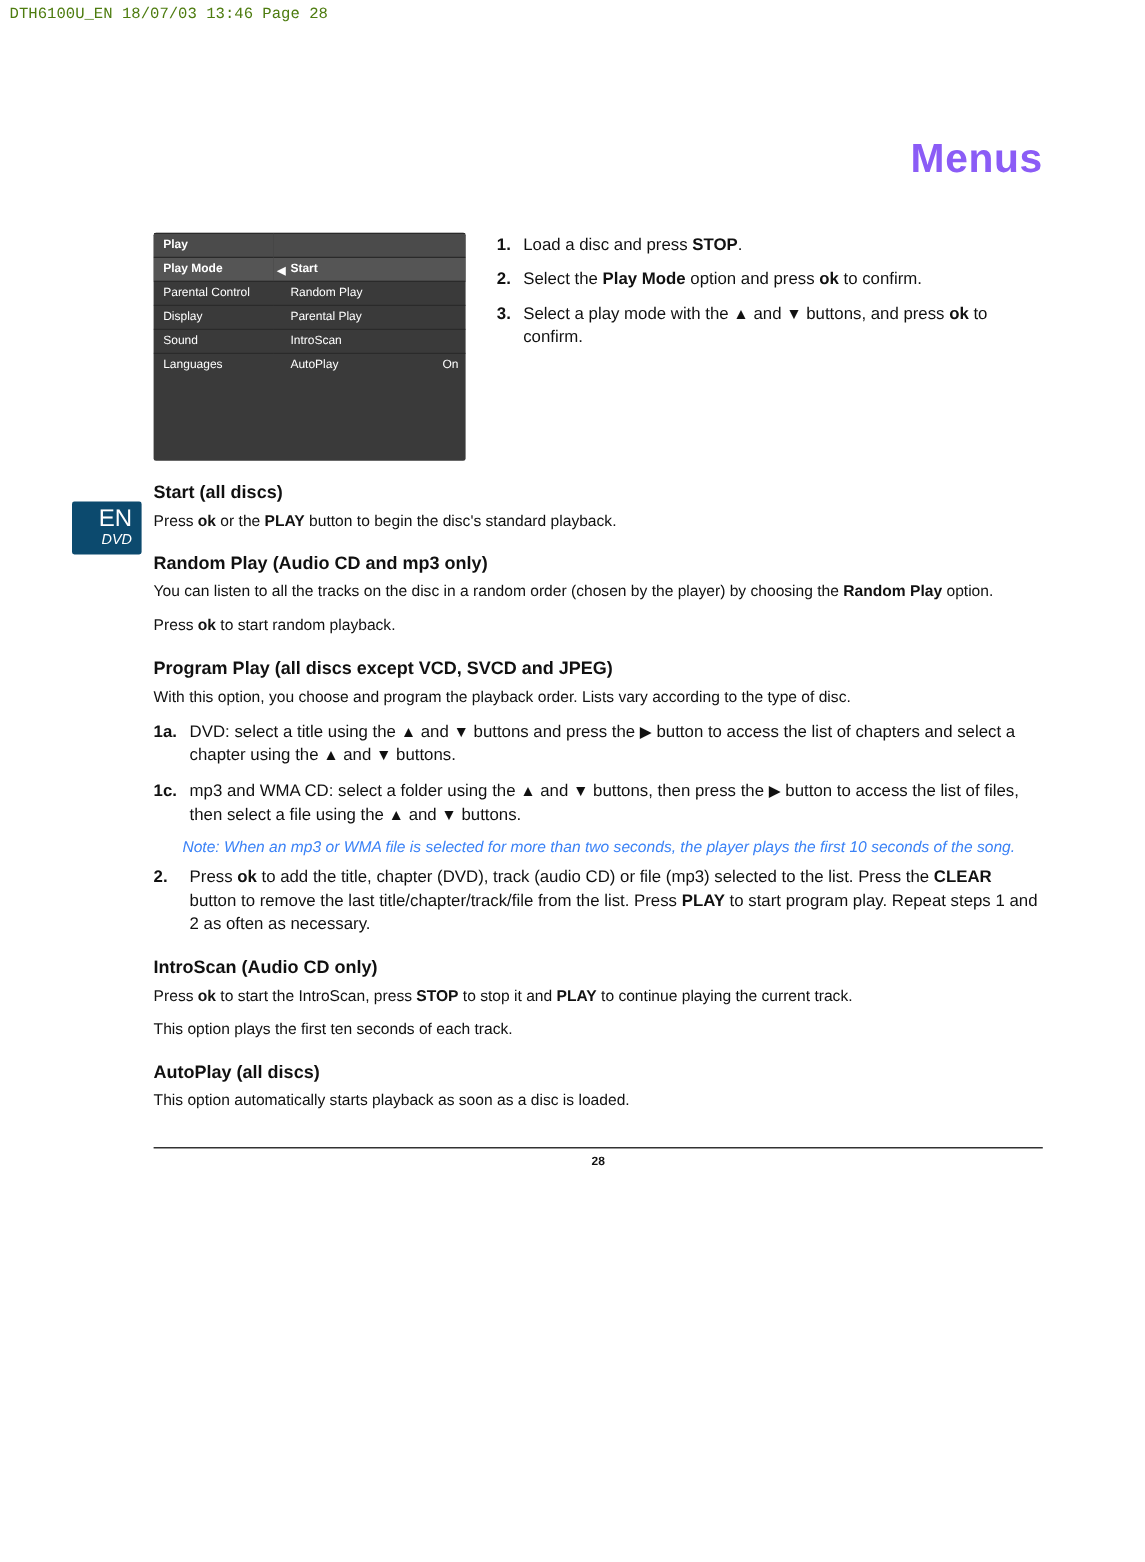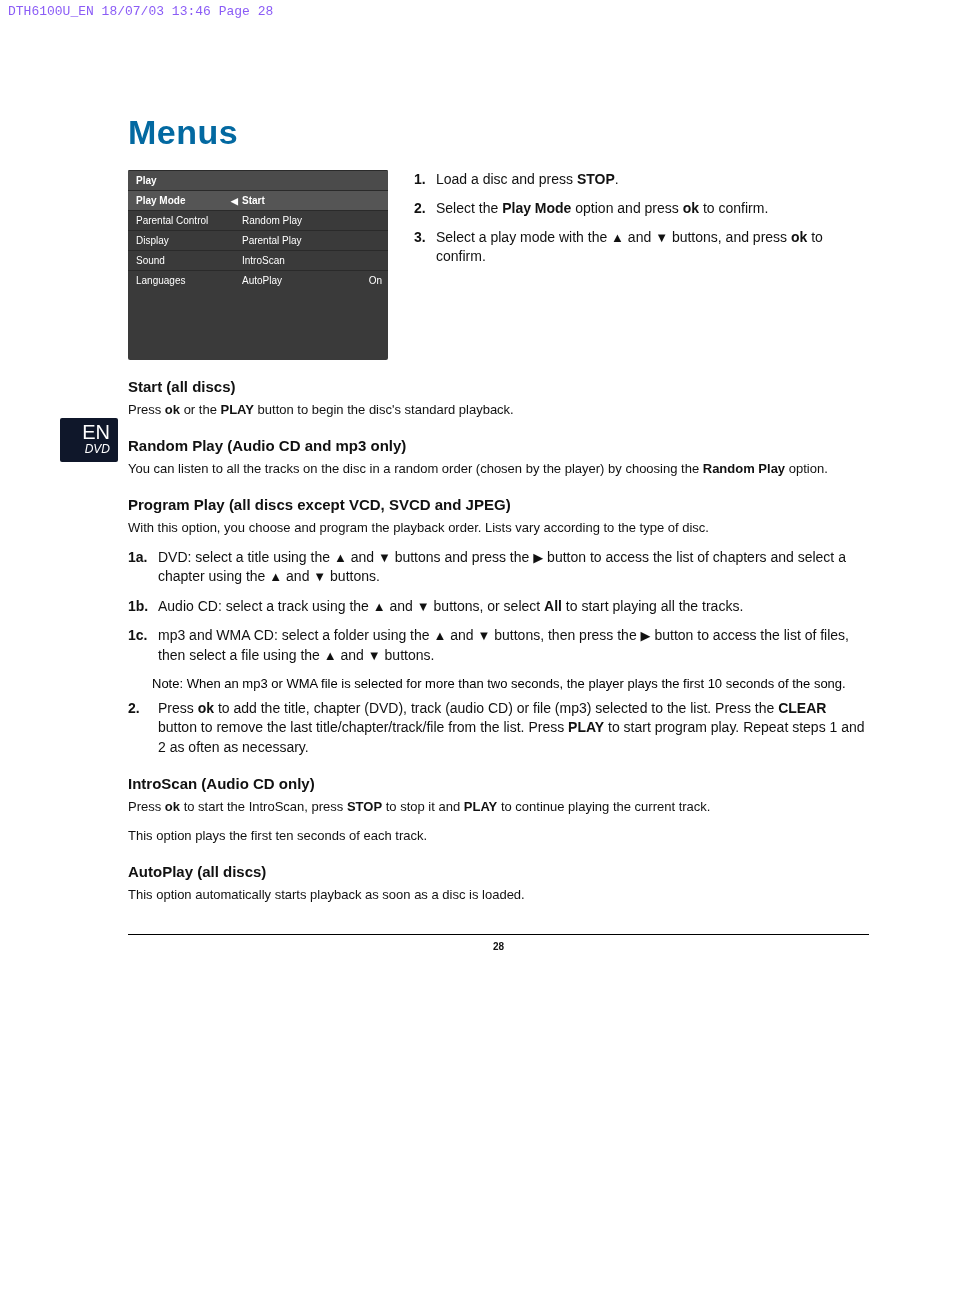--- a/index.html
+++ b/index.html
@@ -7,32 +7,33 @@
     padding: 0;
     background: #fff;
     font-family: Arial, Helvetica, sans-serif;
     color: #111;
     width: 954px;
   }
   .header-meta {
     font-family: "Courier New", monospace;
     font-size: 13px;
     padding: 4px 8px;
-    color: #8b5cf6;
+    color: #4d7c0f;
   }
   .page {
     padding: 90px 85px 40px 128px;
     position: relative;
   }
   h1.title {
     font-size: 34px;
-    color: #0369a1;
+    color: #8b5cf6;
     font-weight: 700;
-    margin: 0 0 18px 0;
+    margin: 0 0 42px 0;
     letter-spacing: 0.5px;
+    text-align: right;
   }
   h2.sub {
     font-size: 21px;
     font-weight: 700;
     margin: 0 0 10px 0;
   }
   .two-col { display: flex; gap: 26px; align-items: flex-start; }
   .menu-box {
     width: 260px; height: 190px;
     background: #3a3a3a;
@@ -58,24 +59,24 @@
   .menu-box .right-col .row { padding-left: 14px; }
   .menu-box .tri-left { position: absolute; left: 3px; top: 5px; font-size: 9px; }
   .menu-box .on { position: absolute; right: 6px; top: 4px; font-size: 10px; }
   .steps { flex: 1; font-size: 14px; line-height: 1.35; }
   .steps .st { margin: 0 0 10px 0; display: flex; }
   .steps .st .num { width: 22px; font-weight: 700; }
   .steps .st .tx { flex: 1; }
   .note { font-style: italic; color: #555; font-size: 13px; margin: 6px 0 14px 0; }
   .sec-h { font-weight: 700; font-size: 15px; margin: 18px 0 6px 0; }
   .para { font-size: 13px; line-height: 1.4; margin: 0 0 10px 0; }
-  .lnote { color: #000000; font-size: 13px; margin: 4px 0 8px 24px; }
+  .lnote { font-style: italic; color: #3b82f6; font-size: 13px; margin: 4px 0 8px 24px; }
   .side-badge {
     position: absolute; left: 60px; top: 395px;
-    background: #0f172a; color: #fff;
+    background: #0c4a6e; color: #fff;
     padding: 4px 8px 6px 8px;
     width: 42px;
     text-align: right;
     border-radius: 2px;
   }
   .side-badge .en { font-size: 20px; font-weight: 400; line-height: 1; }
   .side-badge .dvd { font-style: italic; font-size: 12px; }
   b { font-weight: 700; }
   .glyph { font-size: 13px; display: inline-block; line-height: 1; }
   hr.rule { border: none; border-top: 1px solid #000; margin: 30px 0 6px 0; }
@@ -140,32 +141,29 @@
   <div class="side-badge">
     <div class="en">EN</div>
     <div class="dvd">DVD</div>
   </div>
 
   <div class="sec-h">Start (all discs)</div>
   <p class="para"><span>Press </span><b>ok</b><span> or the </span><b>PLAY</b><span> button to begin the disc's standard playback.</span></p>
 
   <div class="sec-h">Random Play (Audio CD and mp3 only)</div>
   <p class="para"><span>You can listen to all the tracks on the disc in a random order (chosen by the player) by choosing the </span><b>Random Play</b><span> option.</span></p>
+  <p class="para"><span>Press </span><b>ok</b><span> to start random playback.</span></p>
 
   <div class="sec-h">Program Play (all discs except VCD, SVCD and JPEG)</div>
   <p class="para">With this option, you choose and program the playback order. Lists vary according to the type of disc.</p>
 
   <div class="step-list">
     <div class="li">
       <div class="lab">1a.</div>
       <div class="txt"><span>DVD: select a title using the </span><span class="glyph">▲</span><span> and </span><span class="glyph">▼</span><span> buttons and press the </span><span class="glyph">▶</span><span> button to access the list of chapters and select a chapter using the </span><span class="glyph">▲</span><span> and </span><span class="glyph">▼</span><span> buttons.</span></div>
-    </div>
-    <div class="li">
-      <div class="lab">1b.</div>
-      <div class="txt"><span>Audio CD: select a track using the </span><span class="glyph">▲</span><span> and </span><span class="glyph">▼</span><span> buttons, or select </span><b>All</b><span> to start playing all the tracks.</span></div>
     </div>
     <div class="li">
       <div class="lab">1c.</div>
       <div class="txt"><span>mp3 and WMA CD: select a folder using the </span><span class="glyph">▲</span><span> and </span><span class="glyph">▼</span><span> buttons, then press the </span><span class="glyph">▶</span><span> button to access the list of files, then select a file using the </span><span class="glyph">▲</span><span> and </span><span class="glyph">▼</span><span> buttons.</span></div>
     </div>
   </div>
   <div class="lnote">Note: When an mp3 or WMA file is selected for more than two seconds, the player plays the first 10 seconds of the song.</div>
   <div class="step-list">
     <div class="li">
       <div class="lab">2.</div>

